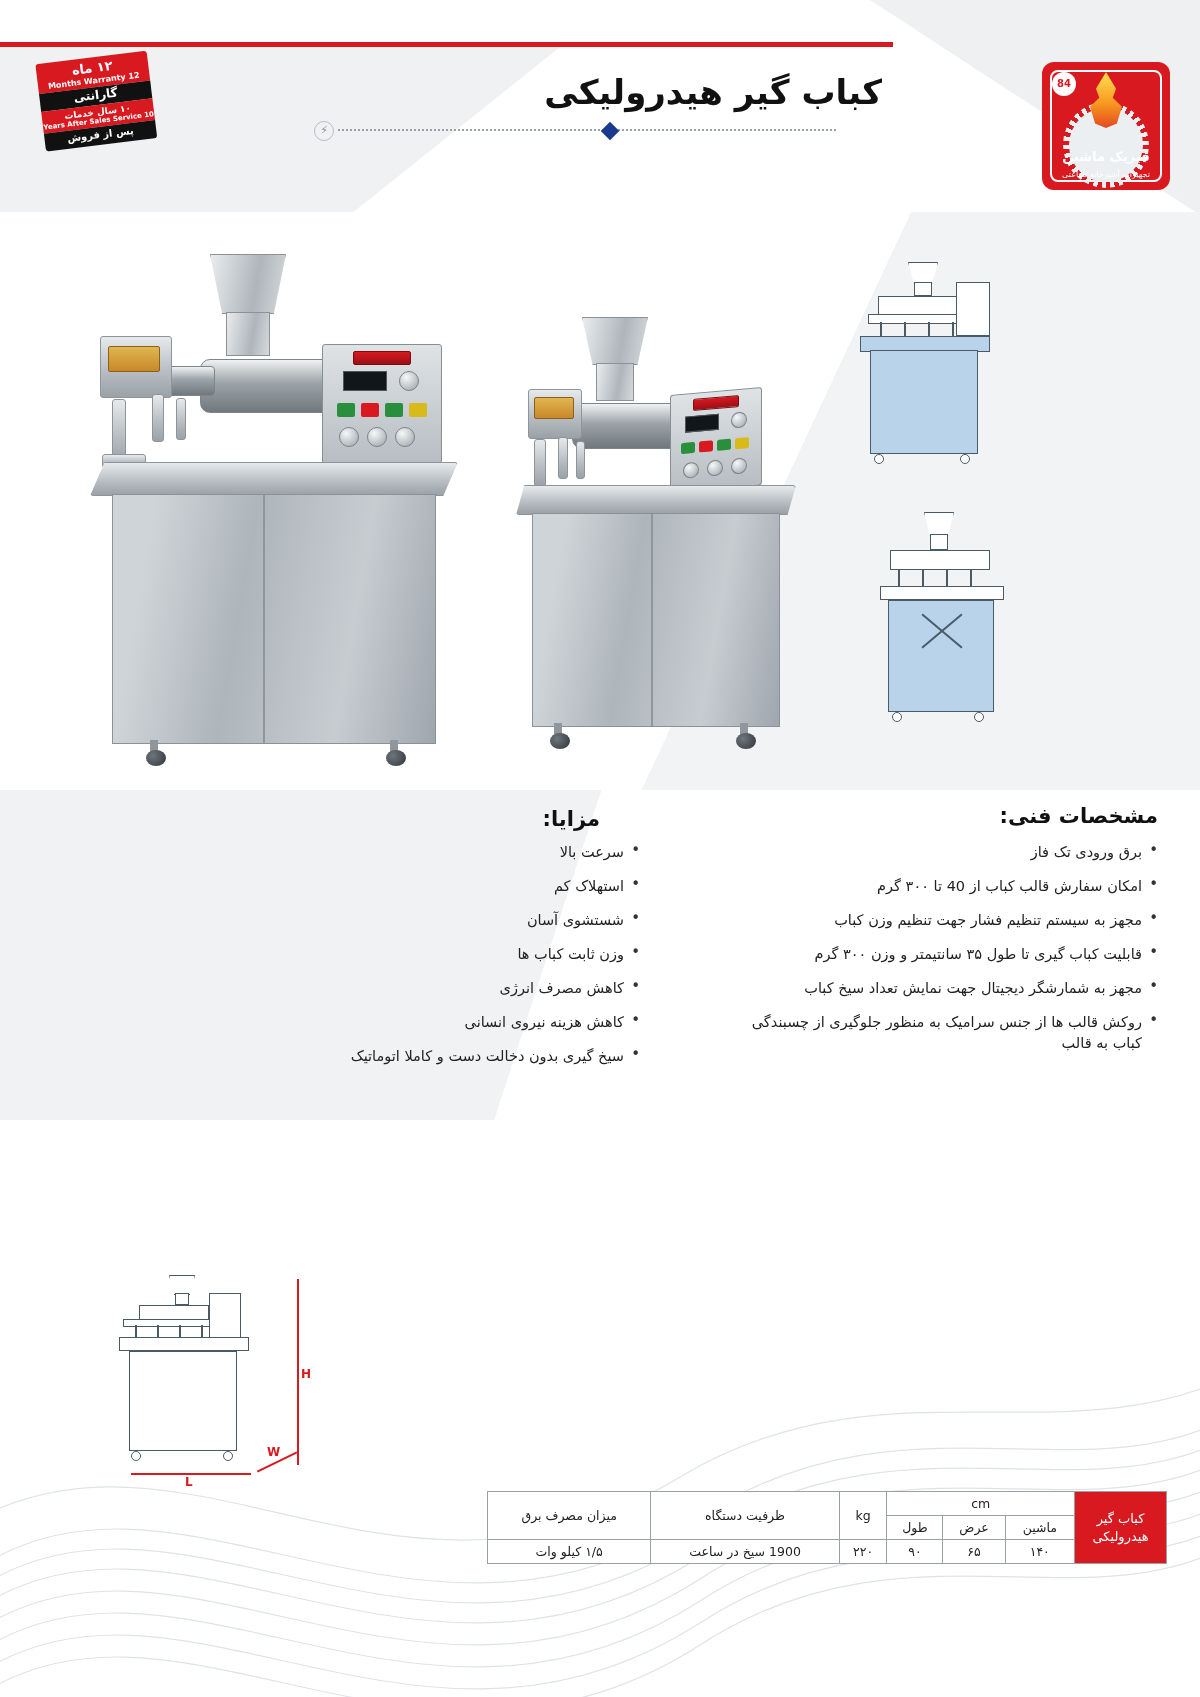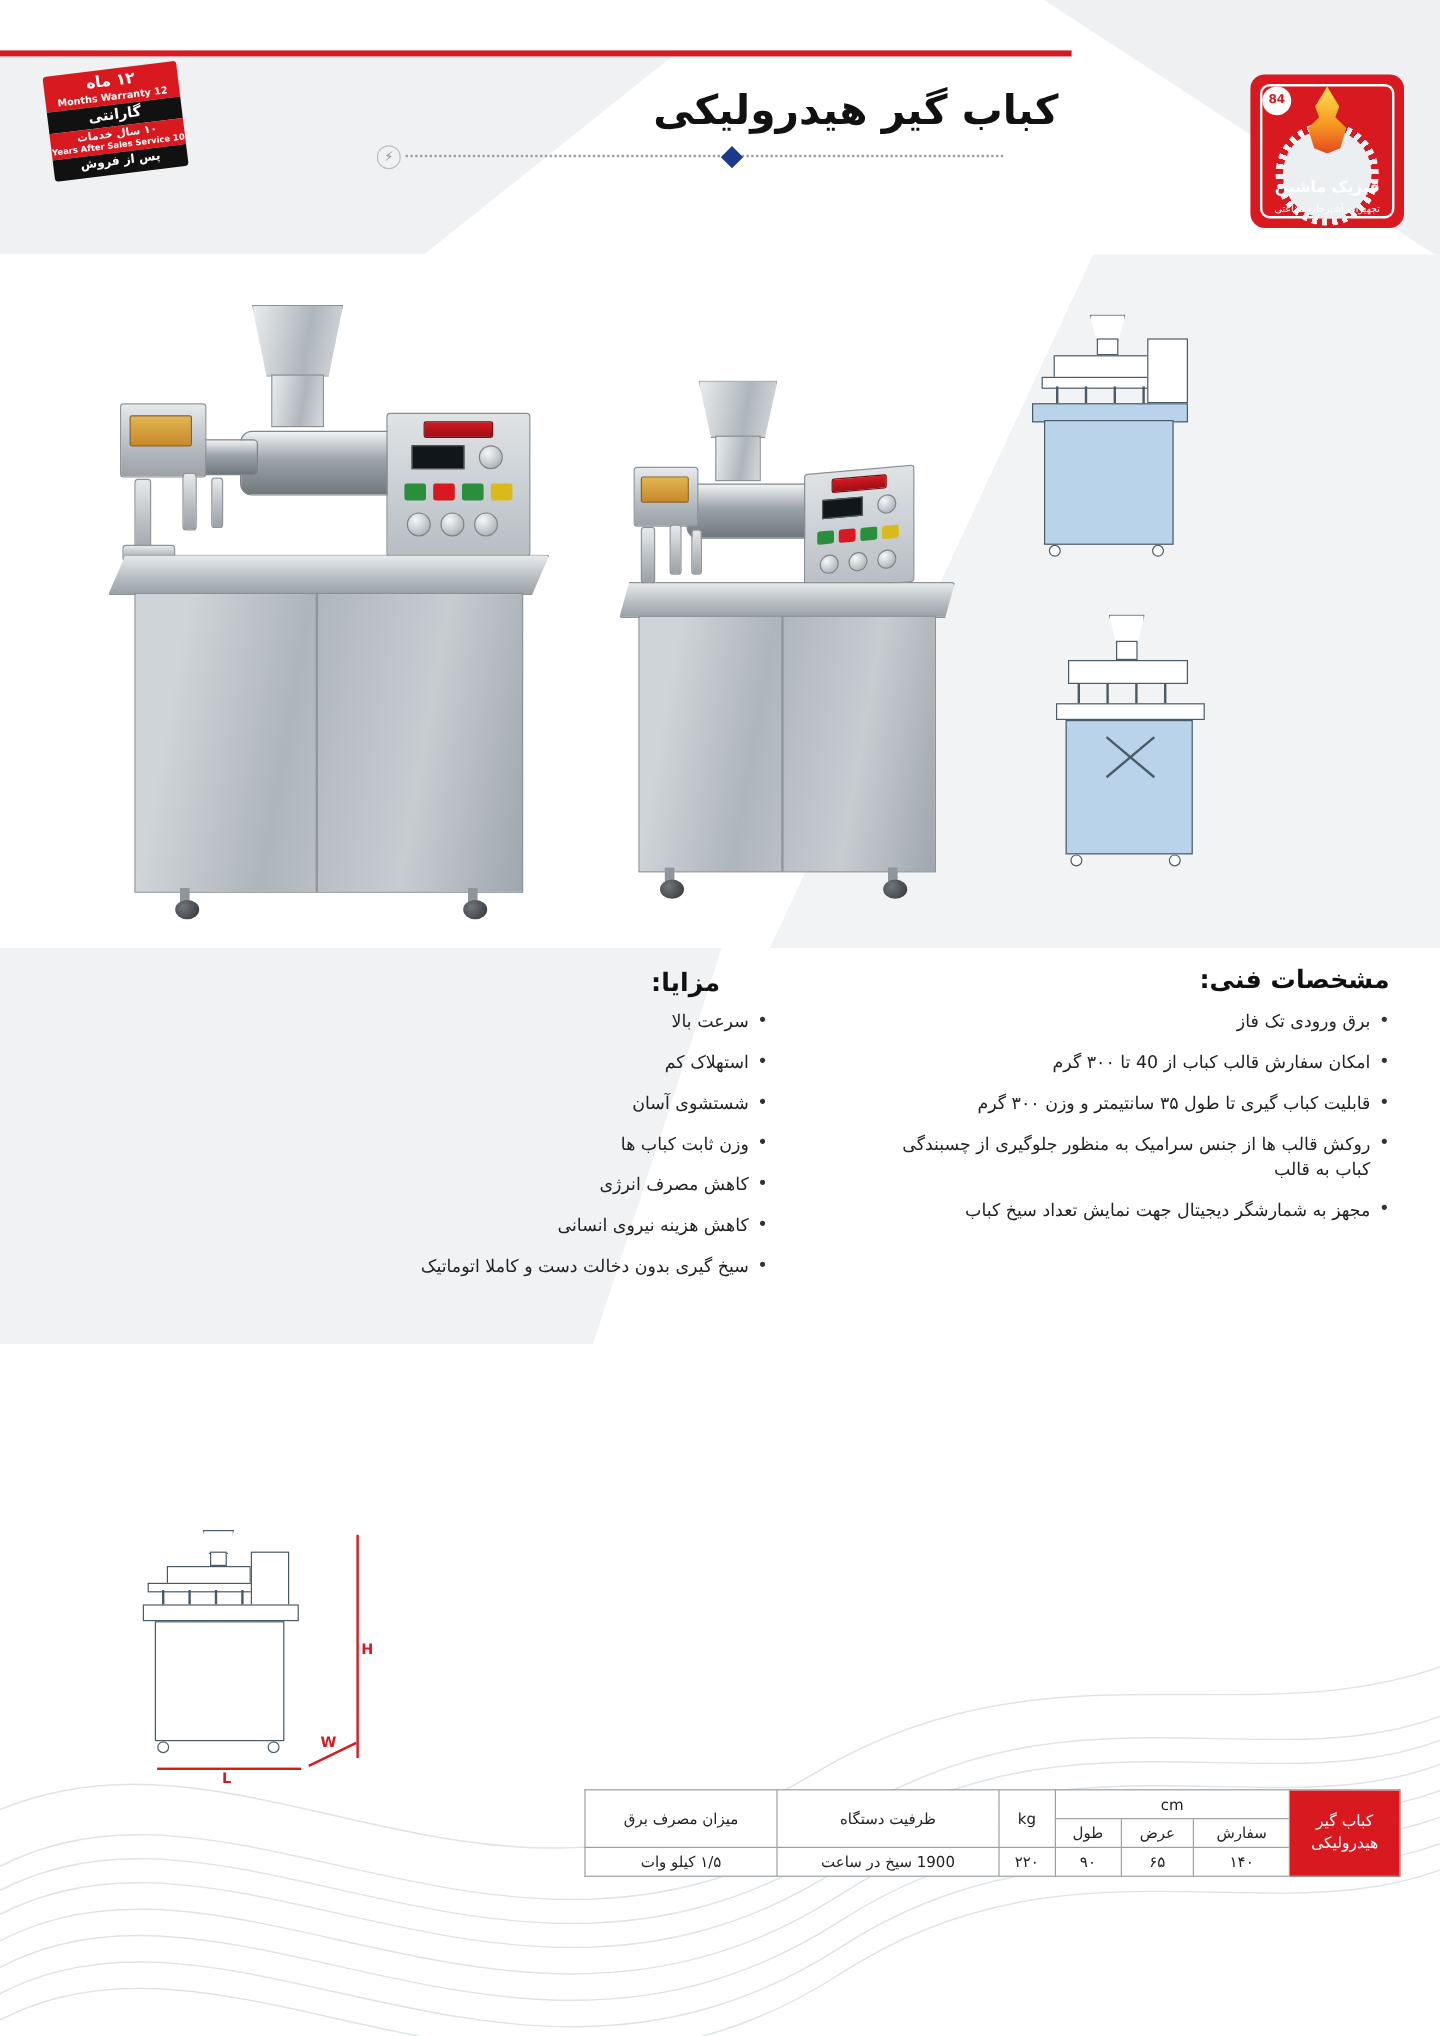--- a/index.html
+++ b/index.html
@@ -405,23 +405,24 @@
   </div>
 </div>
 
 <div class="band">
   <div class="band-bg"></div>
 
   <div class="specs-head">مشخصات فنی:</div>
   <ul class="lst specs-list">
     <li>برق ورودی تک فاز</li>
     <li>امکان سفارش قالب کباب از 40 تا ۳۰۰ گرم</li>
+    <li>مجهز به سیستم تنظیم فشار جهت تنظیم وزن کباب</li>
     <li>قابلیت کباب گیری تا طول ۳۵ سانتیمتر و وزن ۳۰۰ گرم</li>
+    <li>مجهز به شمارشگر دیجیتال جهت نمایش تعداد سیخ کباب</li>
     <li>روکش قالب ها از جنس سرامیک به منظور جلوگیری از چسبندگی کباب به قالب</li>
-    <li>مجهز به شمارشگر دیجیتال جهت نمایش تعداد سیخ کباب</li>
   </ul>
 
   <div class="adv-head">مزایا:</div>
   <ul class="lst adv-list">
     <li>سرعت بالا</li>
     <li>استهلاک کم</li>
     <li>شستشوی آسان</li>
     <li>وزن ثابت کباب ها</li>
     <li>کاهش مصرف انرژی</li>
     <li>کاهش هزینه نیروی انسانی</li>
@@ -474,21 +475,21 @@
   <table class="spec">
     <tbody>
         <tr>
       <td class="namecell" rowspan="3">کباب گیر هیدرولیکی</td>
       <td colspan="3">cm</td>
       <td rowspan="2">kg</td>
       <td rowspan="2">ظرفیت دستگاه</td>
       <td rowspan="2">میزان مصرف برق</td>
     </tr>
     <tr>
-      <td>سفارش</td>
+      <td>ماشین</td>
       <td>عرض</td>
       <td>طول</td>
     </tr>
     <tr>
       <td>۱۴۰</td>
       <td>۶۵</td>
       <td>۹۰</td>
       <td>۲۲۰</td>
       <td>1900 سیخ در ساعت</td>
       <td>۱/۵ کیلو وات</td>

